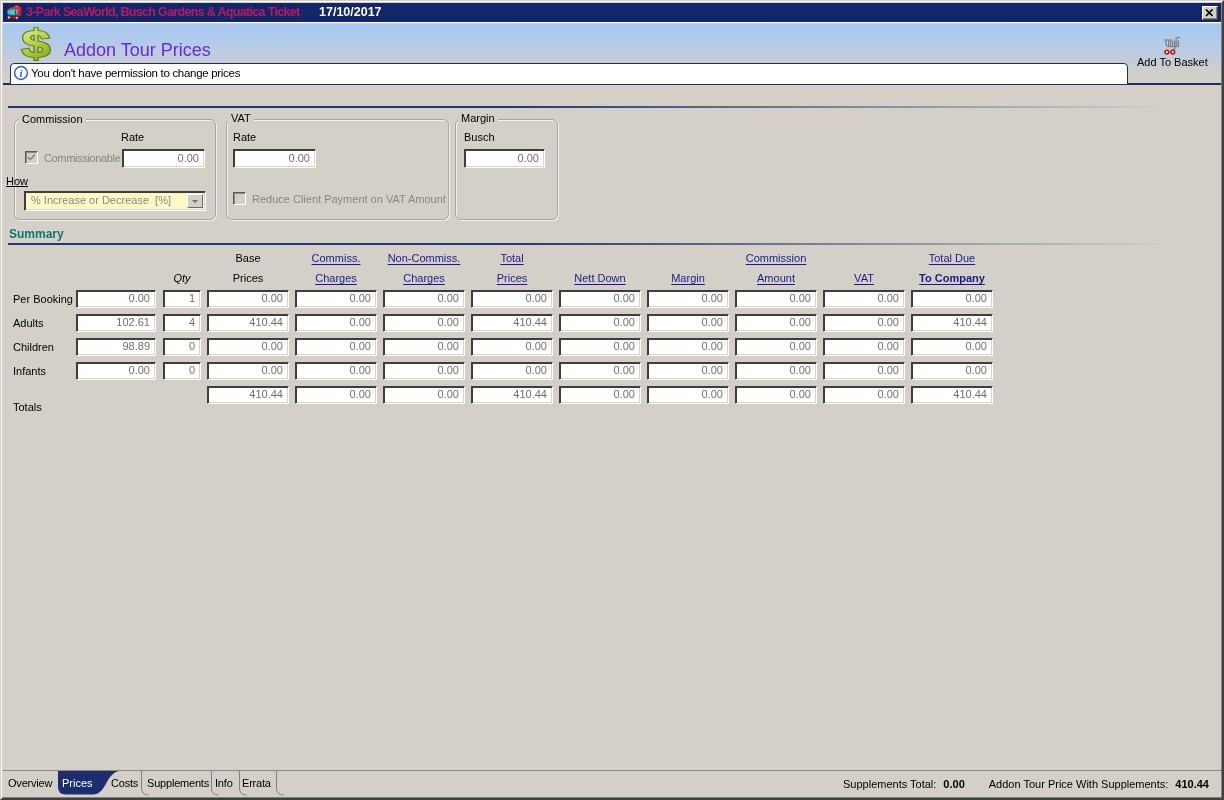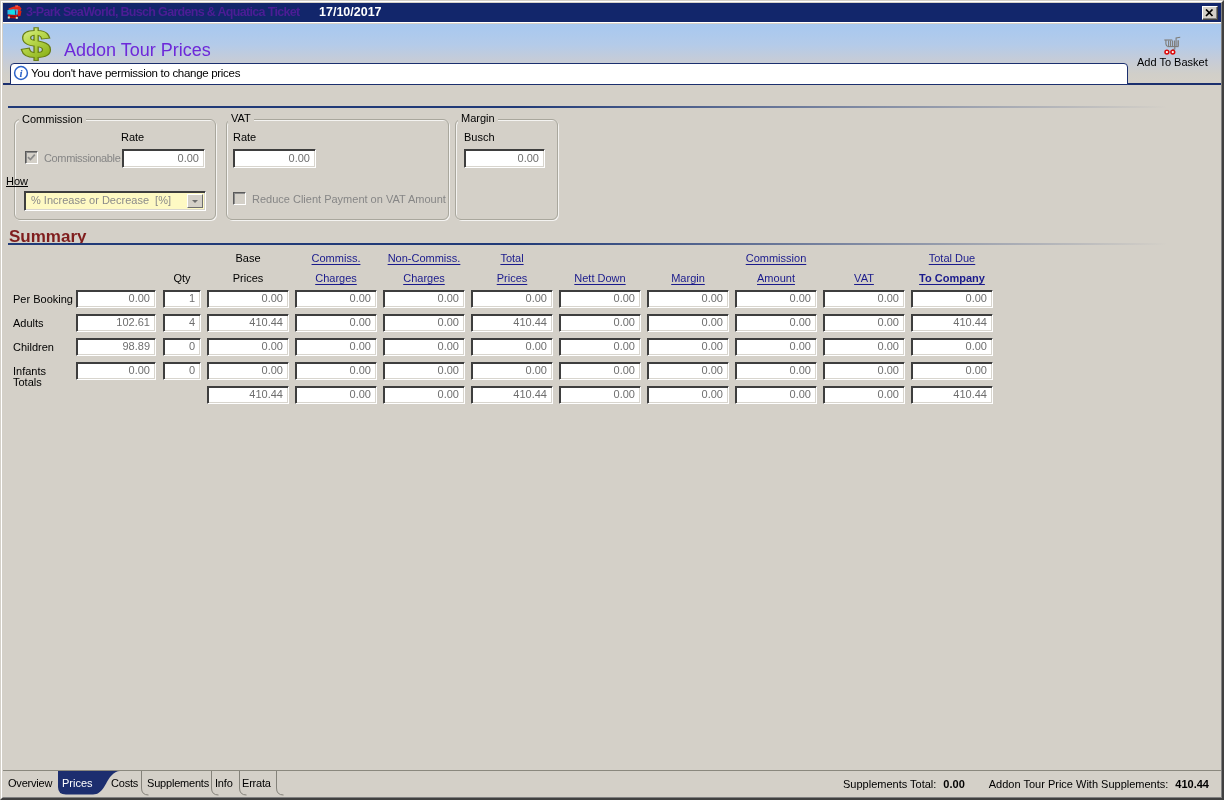--- a/index.html
+++ b/index.html
@@ -28,21 +28,21 @@
  <polygon points="9,0.5 12,0.2 12.5,2 9.5,2.2" fill="#FF5040"></polygon>
  <polygon points="1.5,5 8.5,4 9.5,10.5 1.5,9.5" fill="#28C0E8"></polygon>
  <polygon points="4,5.5 8.5,5 9,9.5 4.5,9.8" fill="#10E0E8"></polygon>
  <polygon points="9.5,4 14.5,5.5 13.5,9.5 10,9.8" fill="#48A8E0"></polygon>
  <polygon points="12,5 15.5,6 14.5,11 11.5,11.5" fill="#E02010"></polygon>
  <polygon points="2,9.5 11,10 11.5,13.5 2.5,13" fill="#DC1010"></polygon>
  <polygon points="4,10.5 9.5,10.8 9.8,12.5 4.3,12.3" fill="#801010"></polygon>
  <rect x="1.8" y="11.5" width="2" height="2" fill="#C8E8C8"></rect>
  <rect x="9.8" y="12" width="2" height="1.8" fill="#C8E8C8"></rect>
 </svg>
-<div class="ab" style="left:26px;top:5px;font-size:12.5px;font-weight:bold;color:#4c1d95;white-space:nowrap;letter-spacing:-0.68px;">3-Park SeaWorld, Busch Gardens &amp; Aquatica Ticket</div>
+<div class="ab" style="left:26px;top:5px;font-size:12.5px;font-weight:bold;color:#be185d;white-space:nowrap;letter-spacing:-0.68px;">3-Park SeaWorld, Busch Gardens &amp; Aquatica Ticket</div>
 <div class="ab" style="left:319px;top:5px;font-size:12.5px;font-weight:bold;color:#FFF;white-space:nowrap;">17/10/2017</div>
 <div class="ab" style="left:1202px;top:6px;width:16px;height:14px;background:#D4D0C8;border:1px solid;border-color:#FFF #404040 #404040 #FFF;box-shadow:inset -1px -1px 0 #808080;">
  <svg width="9" height="8" style="position:absolute;left:2px;top:2px;">
       <path d="M1,0.5 L7.5,7 M7.5,0.5 L1,7" stroke="#000" stroke-width="1.7"></path>
     </svg>
 </div>
 <div class="ab" style="left:3px;top:24px;width:1218px;height:61px;
  background:linear-gradient(to bottom,#A7C8F0 0%,#B4CBE9 35%,#C6CCD7 62%,#D1CFC9 85%,#D4D0C8 100%);
  border-bottom:2px solid #1B2F6E;"></div>
 <svg class="ab" style="left:14px;top:23px;" width="44" height="44" viewBox="0 0 44 44">
@@ -98,29 +98,29 @@
  <div style="position:absolute;right:2px;top:2px;width:16px;height:14px;background:#D4D0C8;border:1px solid;border-color:#FFF #6E6E6E #6E6E6E #FFF;">
   <div style="position:absolute;left:4px;top:5px;width:0;height:0;border:3.5px solid transparent;border-top-color:#6E6E6E;"></div>
  </div>
 </div>
 <div class="ab t11" style="left:233px;top:131px;">Rate</div>
 <div class="f" style="left:233px;top:149px;width:83px;height:19px;line-height:16px;">0.00</div>
 <div class="cb" style="left:233px;top:192px;"></div>
 <div class="ab t11 gray" style="left:252px;top:193px;">Reduce Client Payment on VAT Amount</div>
 <div class="ab t11" style="left:464px;top:131px;">Busch</div>
 <div class="f" style="left:464px;top:149px;width:81px;height:19px;line-height:16px;">0.00</div>
-<div class="ab" style="left:9px;top:227px;font-size:17px;font-weight:bold;color:#7f1d1d;">Summary</div>
+<div class="ab" style="left:9px;top:227px;font-size:12px;font-weight:bold;color:#0f766e;">Summary</div>
 <div class="ab" style="left:8px;top:243px;width:1208px;height:2px;background:linear-gradient(to right,#203A78 0%,#203A78 42%,rgba(32,58,120,0) 96%);"></div>
 <div class="hc" style="left:207px;top:252px;width:82px;"><span class="">Base</span></div>
 <div class="hc" style="left:295px;top:252px;width:82px;"><span class="lnk">Commiss.</span></div>
 <div class="hc" style="left:383px;top:252px;width:82px;"><span class="lnk">Non-Commiss.</span></div>
 <div class="hc" style="left:471px;top:252px;width:82px;"><span class="lnk">Total</span></div>
 <div class="hc" style="left:735px;top:252px;width:82px;"><span class="lnk">Commission</span></div>
 <div class="hc" style="left:911px;top:252px;width:82px;"><span class="lnk">Total Due</span></div>
-<div class="hc" style="left:163px;top:272px;width:38px;"><span class="">Qty</span></div>
+<div class="hc" style="left:163px;top:272px;width:38px;font-style:italic;"><span class="">Qty</span></div>
 <div class="hc" style="left:207px;top:272px;width:82px;"><span class="">Prices</span></div>
 <div class="hc" style="left:295px;top:272px;width:82px;"><span class="lnk">Charges</span></div>
 <div class="hc" style="left:383px;top:272px;width:82px;"><span class="lnk">Charges</span></div>
 <div class="hc" style="left:471px;top:272px;width:82px;"><span class="lnk">Prices</span></div>
 <div class="hc" style="left:559px;top:272px;width:82px;"><span class="lnk">Nett Down</span></div>
 <div class="hc" style="left:647px;top:272px;width:82px;"><span class="lnk">Margin</span></div>
 <div class="hc" style="left:735px;top:272px;width:82px;"><span class="lnk">Amount</span></div>
 <div class="hc" style="left:823px;top:272px;width:82px;"><span class="lnk">VAT</span></div>
 <div class="hc" style="left:911px;top:272px;width:82px;font-weight:bold;"><span class="lnk">To Company</span></div>
 <div class="ab t11" style="left:13px;top:293px;">Per Booking</div>
@@ -164,21 +164,21 @@
 <div class="f" style="left:163px;top:362px;width:38px;height:18px;">0</div>
 <div class="f" style="left:207px;top:362px;width:82px;height:18px;">0.00</div>
 <div class="f" style="left:295px;top:362px;width:82px;height:18px;">0.00</div>
 <div class="f" style="left:383px;top:362px;width:82px;height:18px;">0.00</div>
 <div class="f" style="left:471px;top:362px;width:82px;height:18px;">0.00</div>
 <div class="f" style="left:559px;top:362px;width:82px;height:18px;">0.00</div>
 <div class="f" style="left:647px;top:362px;width:82px;height:18px;">0.00</div>
 <div class="f" style="left:735px;top:362px;width:82px;height:18px;">0.00</div>
 <div class="f" style="left:823px;top:362px;width:82px;height:18px;">0.00</div>
 <div class="f" style="left:911px;top:362px;width:82px;height:18px;">0.00</div>
-<div class="ab t11" style="left:13px;top:376px;">Totals</div>
+<div class="ab t11" style="left:13px;top:401px;">Totals</div>
 <div class="f" style="left:207px;top:386px;width:82px;height:18px;">410.44</div>
 <div class="f" style="left:295px;top:386px;width:82px;height:18px;">0.00</div>
 <div class="f" style="left:383px;top:386px;width:82px;height:18px;">0.00</div>
 <div class="f" style="left:471px;top:386px;width:82px;height:18px;">410.44</div>
 <div class="f" style="left:559px;top:386px;width:82px;height:18px;">0.00</div>
 <div class="f" style="left:647px;top:386px;width:82px;height:18px;">0.00</div>
 <div class="f" style="left:735px;top:386px;width:82px;height:18px;">0.00</div>
 <div class="f" style="left:823px;top:386px;width:82px;height:18px;">0.00</div>
 <div class="f" style="left:911px;top:386px;width:82px;height:18px;">410.44</div>
 <div class="ab" style="left:3px;top:770px;width:1218px;height:1px;background:#8A887E;"></div>

